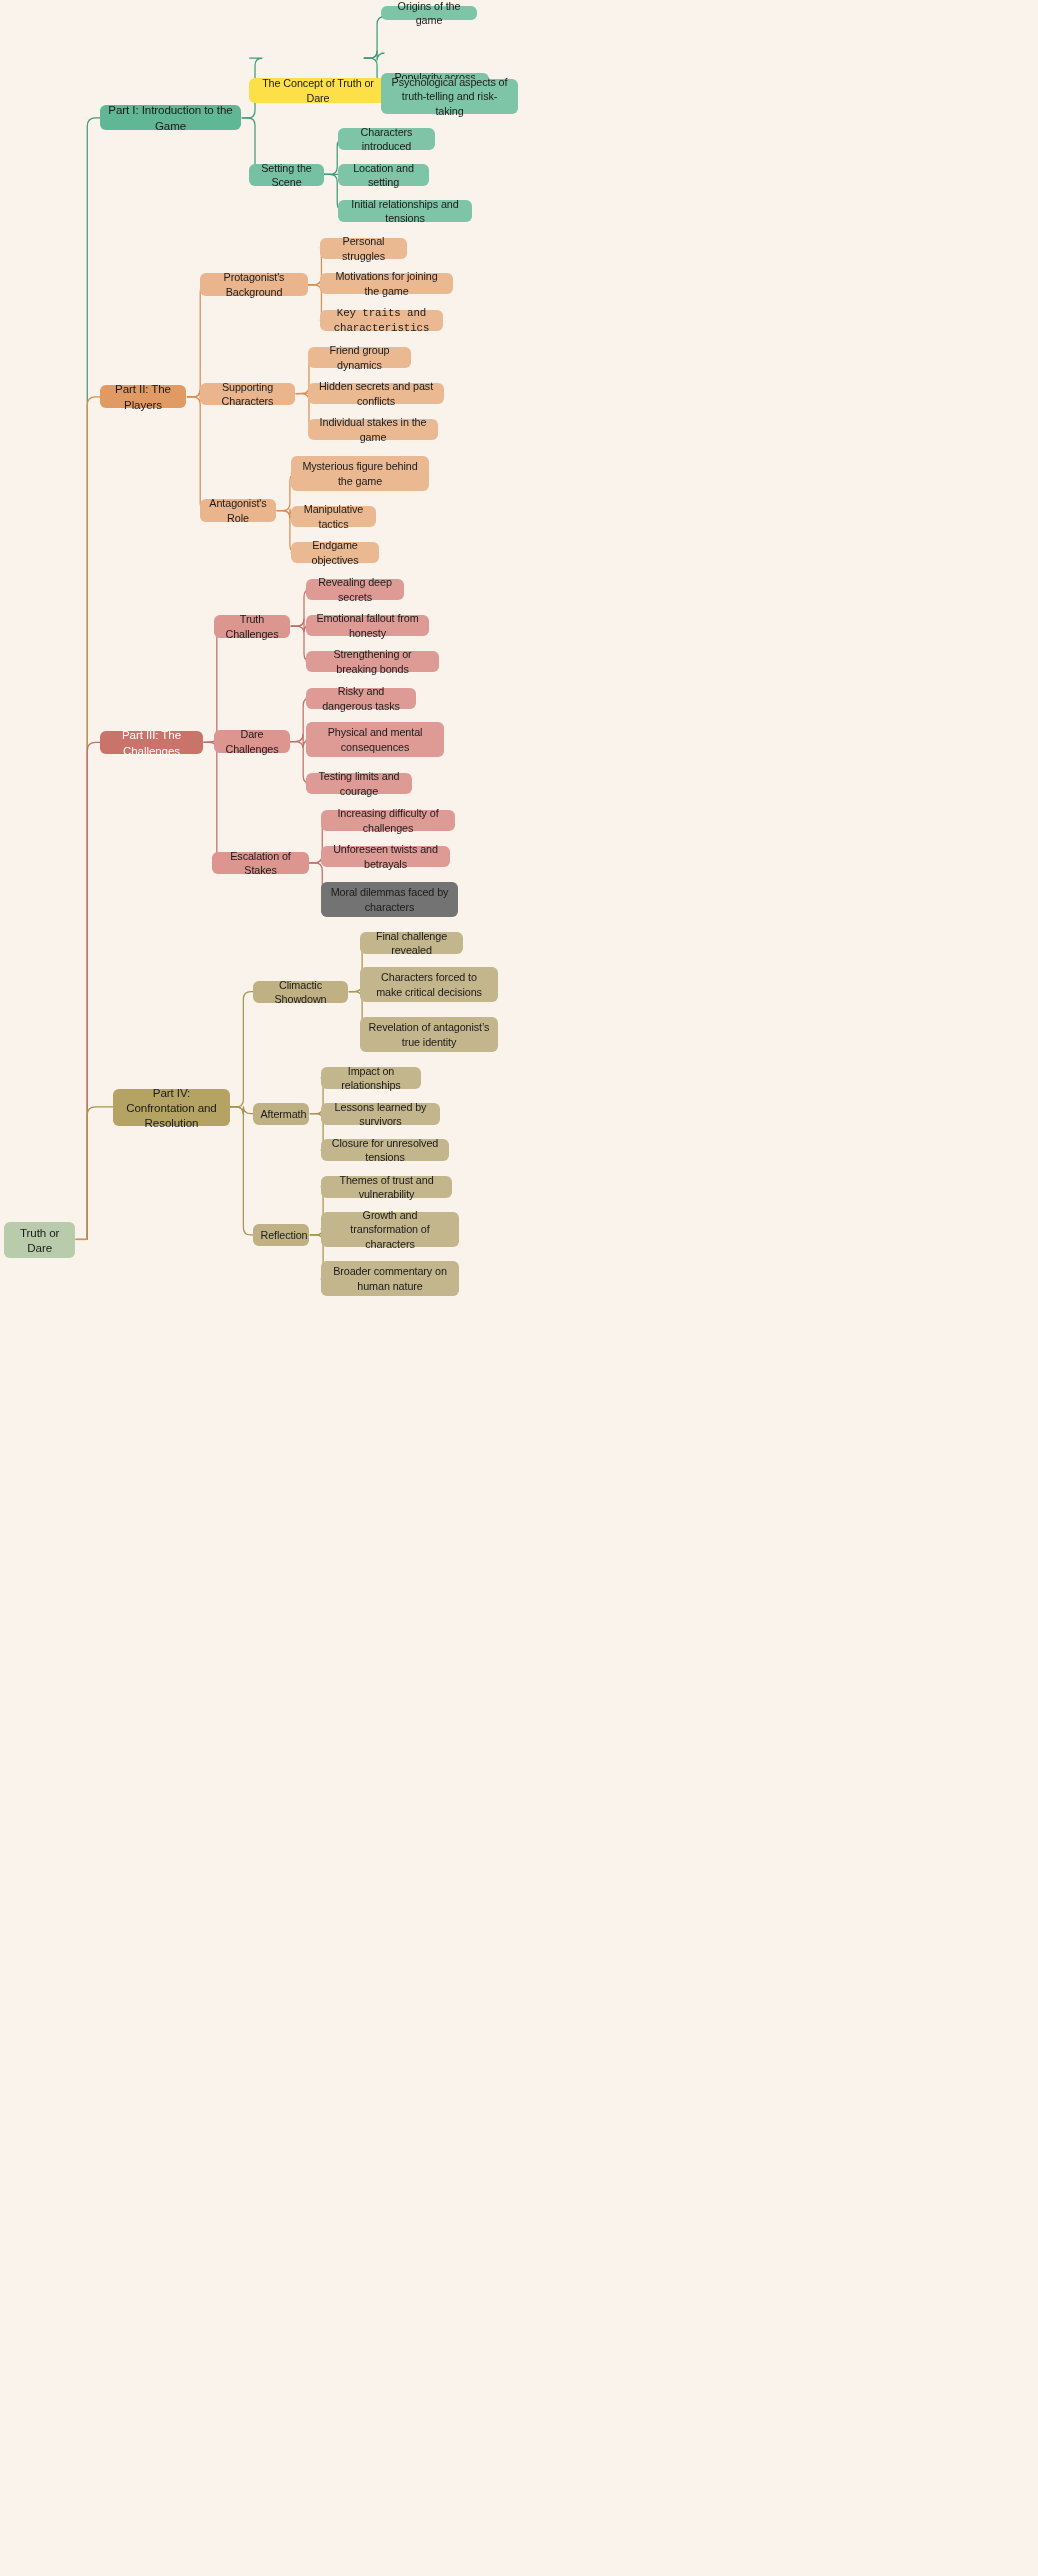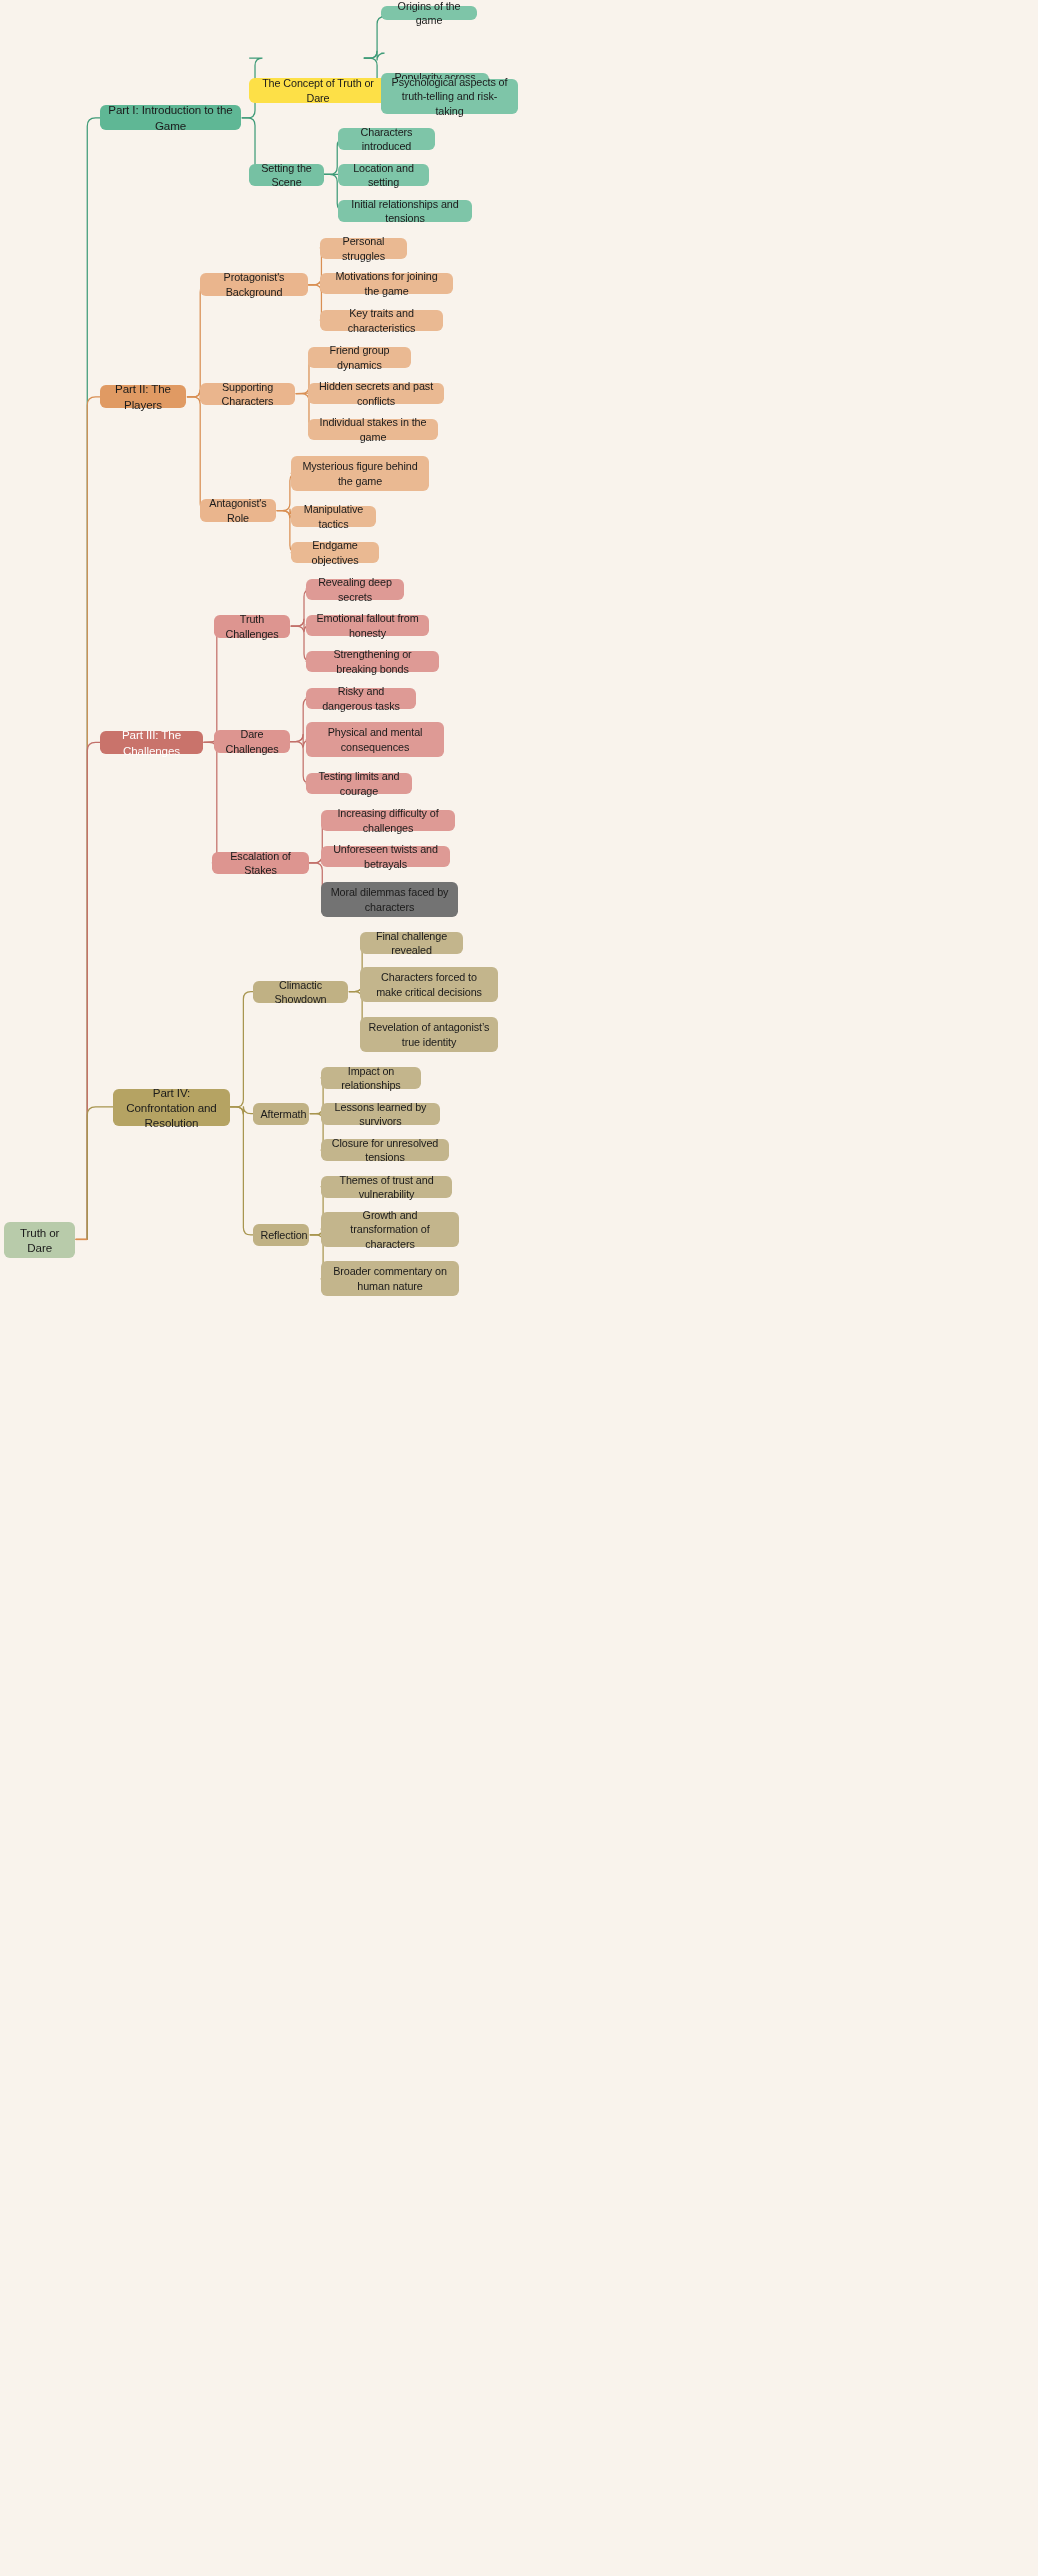--- a/index.html
+++ b/index.html
@@ -123,21 +123,21 @@
       </div>
       <div class="node lvl2" style="left: 200px; top: 273px; width: 108px; height: 23px; background: rgb(234, 181, 141);">
         <span>Protagonist's Background</span>
       </div>
       <div class="node lvl3" style="left: 320px; top: 238px; width: 87px; height: 21px; background: rgb(234, 185, 146);">
         <span>Personal struggles</span>
       </div>
       <div class="node lvl3" style="left: 320px; top: 273px; width: 133px; height: 21px; background: rgb(234, 185, 146);">
         <span>Motivations for joining the game</span>
       </div>
-      <div class="node lvl3" style="left: 320px; top: 310px; width: 123px; height: 21px; background: rgb(234, 185, 146);">
+      <div class="node lvl3" style="left: 320px; top: 310px; width: 123px; height: 21px; background: rgb(234, 185, 146); font-family: Liberation Mono, monospace;">
         <span>Key traits and characteristics</span>
       </div>
       <div class="node lvl2" style="left: 200px; top: 383px; width: 95px; height: 21.6px; background: rgb(234, 181, 141);">
         <span>Supporting Characters</span>
       </div>
       <div class="node lvl3" style="left: 308px; top: 347px; width: 103px; height: 21px; background: rgb(234, 185, 146);">
         <span>Friend group dynamics</span>
       </div>
       <div class="node lvl3" style="left: 308px; top: 383px; width: 136px; height: 21px; background: rgb(234, 185, 146);">
         <span>Hidden secrets and past conflicts</span>

